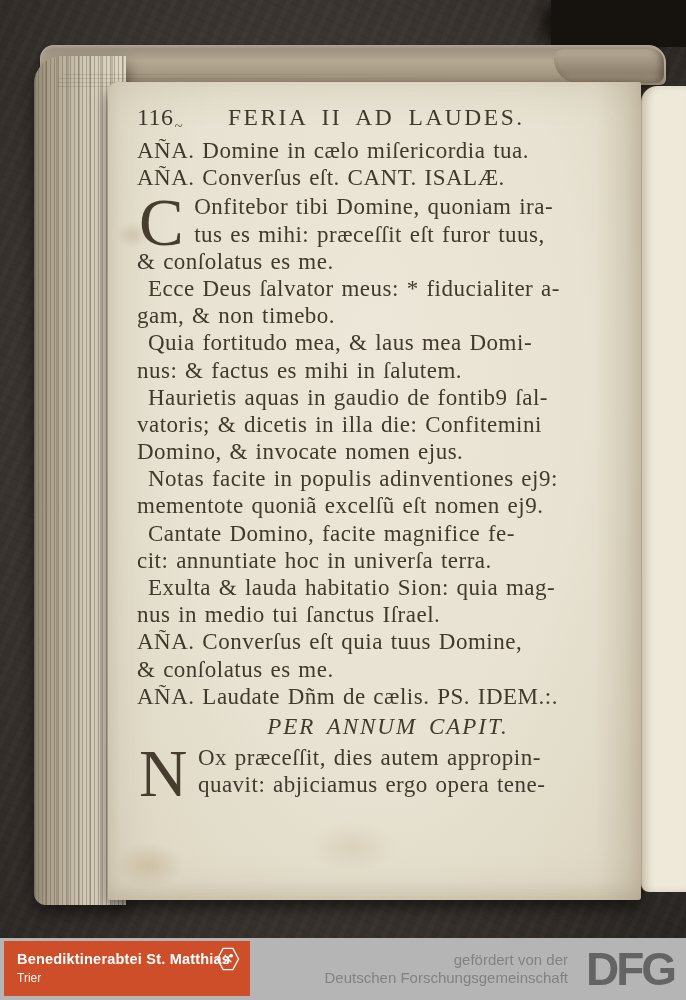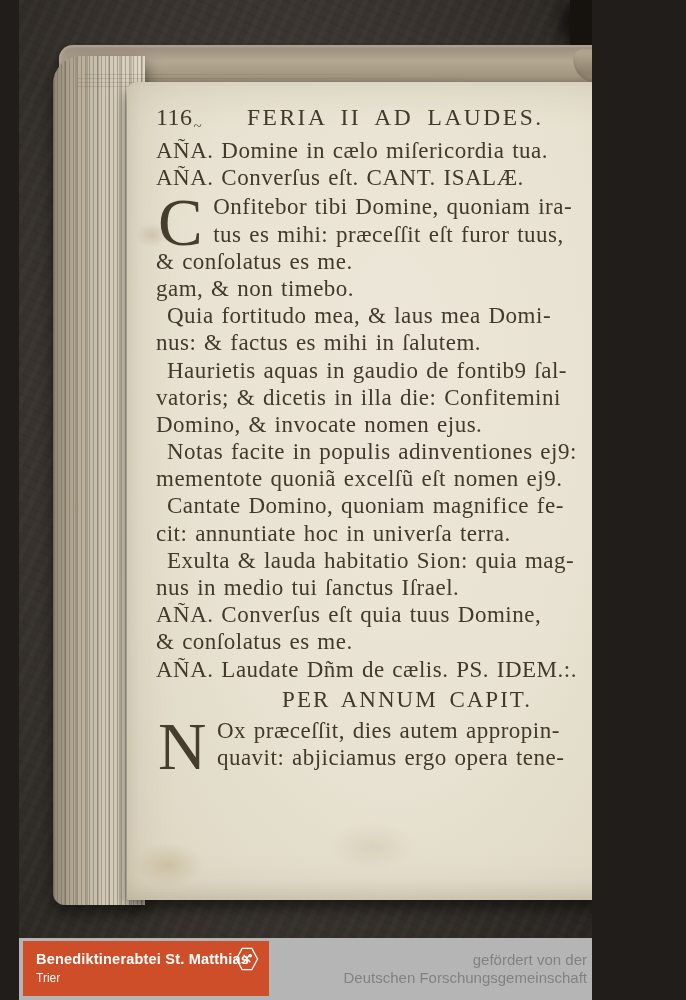--- a/index.html
+++ b/index.html
@@ -1,18 +1,18 @@
 <!DOCTYPE html>
 <html><head>
 <meta charset="utf-8">
 <style>
   html,body{margin:0;padding:0;background:#211d1a;}
-  .stage{position:relative;width:573px;height:1000px;overflow:hidden;
+  .stage{position:relative;width:686px;height:1000px;overflow:hidden;
          background:radial-gradient(ellipse at 45% 42%, #46403a 0%, #38332e 55%, #272320 100%);
-         font-family:"Liberation Serif","DejaVu Serif",serif;margin-left:19px;}
+         font-family:"Liberation Serif","DejaVu Serif",serif;}
   .leather{position:absolute;inset:0;
          background:repeating-linear-gradient(115deg, rgba(255,255,255,.018) 0 5px, rgba(0,0,0,0) 5px 13px),
                     repeating-linear-gradient(25deg, rgba(0,0,0,.05) 0 2px, rgba(0,0,0,0) 2px 9px);}
   .spine-shadow{position:absolute;left:551px;top:0;width:135px;height:47px;background:#16130f;
          box-shadow:-14px 0 16px -6px rgba(10,8,6,.8);}
   
   .head-edge{position:absolute;left:40px;top:45px;width:626px;height:40px;
          background:linear-gradient(180deg,#968b7a 0%,#b4a893 40%,#a2967f 78%,#8d8270 100%);
          border-radius:14px 18px 6px 4px;
          box-shadow:inset 0 2px 3px rgba(255,255,255,.25), 0 3px 5px rgba(20,15,10,.5);}
@@ -48,21 +48,21 @@
          border-radius:16px 0 0 8px;box-shadow:inset 4px 0 6px rgba(90,68,45,.18);}
   
   .text-block{position:absolute;left:137px;top:104px;width:502px;color:#42392c;
          font-size:23px;letter-spacing:.5px;word-spacing:1.5px;line-height:27px;}
   .header-row{height:33px;white-space:nowrap;}
   .pagenum{display:inline-block;width:46px;font-size:24px;}
   .tilde{display:inline-block;font-size:15px;vertical-align:-6px;margin-left:1px;color:#5a5040;}
   .running-head{margin-left:45px;font-size:23.5px;letter-spacing:2.5px;word-spacing:6px;}
   .line{height:27.2px;white-space:nowrap;}
   .line.indent{padding-left:11px;}
-  .line.center{text-align:center;letter-spacing:2px;word-spacing:4px;padding-top:3px;height:29px;}
+  .line.center{text-align:center;letter-spacing:2px;word-spacing:4px;padding-top:3px;height:29px;font-style:italic;}
   .dc-group{overflow:hidden;margin-top:2px;}
   .dropcap{float:left;font-size:67px;line-height:50px;padding:4px 10px 0 2px;color:#463d2f;}
   
   .footer{position:absolute;left:0;top:938px;width:686px;height:62px;background:#b5b5b5;
          font-family:"Liberation Sans","DejaVu Sans",sans-serif;}
   .credit-box{position:absolute;left:4px;top:3px;width:246px;height:55px;background:#cf4e2a;
          color:#fff;box-sizing:border-box;padding:10px 12px 0 13px;cursor:pointer;}
   .credit-name{font-size:14.5px;font-weight:bold;letter-spacing:.2px;}
   .credit-city{font-size:12px;margin-top:4px;color:rgba(255,255,255,.95);}
   .crest{position:absolute;right:9px;top:5px;width:26px;height:26px;}
@@ -103,29 +103,30 @@
     </div>
     <div id="lines">
         <div class="line">AÑA. Domine in cælo miſericordia tua.</div>
         <div class="line">AÑA. Converſus eſt. CANT. ISALÆ.</div>
         <div class="dc-group">
           <span class="dropcap">C</span>
           <div class="line">Onfitebor tibi Domine, quoniam ira-</div>
           <div class="line">tus es mihi: præceſſit eſt furor tuus,</div>
         </div>
         <div class="line">&amp; conſolatus es me.</div>
+        <div class="line indent">Ecce Deus ſalvator meus: * fiducialiter a-</div>
         <div class="line">gam, &amp; non timebo.</div>
         <div class="line indent">Quia fortitudo mea, &amp; laus mea Domi-</div>
         <div class="line">nus: &amp; factus es mihi in ſalutem.</div>
         <div class="line indent">Haurietis aquas in gaudio de fontib9 ſal-</div>
         <div class="line">vatoris; &amp; dicetis in illa die: Confitemini</div>
         <div class="line">Domino, &amp; invocate nomen ejus.</div>
         <div class="line indent">Notas facite in populis adinventiones ej9:</div>
         <div class="line">mementote quoniã excelſũ eſt nomen ej9.</div>
-        <div class="line indent">Cantate Domino, quoniam magnifice fe-</div>
+        <div class="line indent">Cantate Domino, facite magnifice fe-</div>
         <div class="line">cit: annuntiate hoc in univerſa terra.</div>
         <div class="line indent">Exulta &amp; lauda habitatio Sion: quia mag-</div>
         <div class="line">nus in medio tui ſanctus Iſrael.</div>
         <div class="line">AÑA. Converſus eſt quia tuus Domine,</div>
         <div class="line">&amp; conſolatus es me.</div>
         <div class="line">AÑA. Laudate Dñm de cælis. PS. IDEM.:.</div>
         <div class="line center">PER ANNUM CAPIT.</div>
         <div class="dc-group">
           <span class="dropcap">N</span>
           <div class="line">Ox præceſſit, dies autem appropin-</div>

